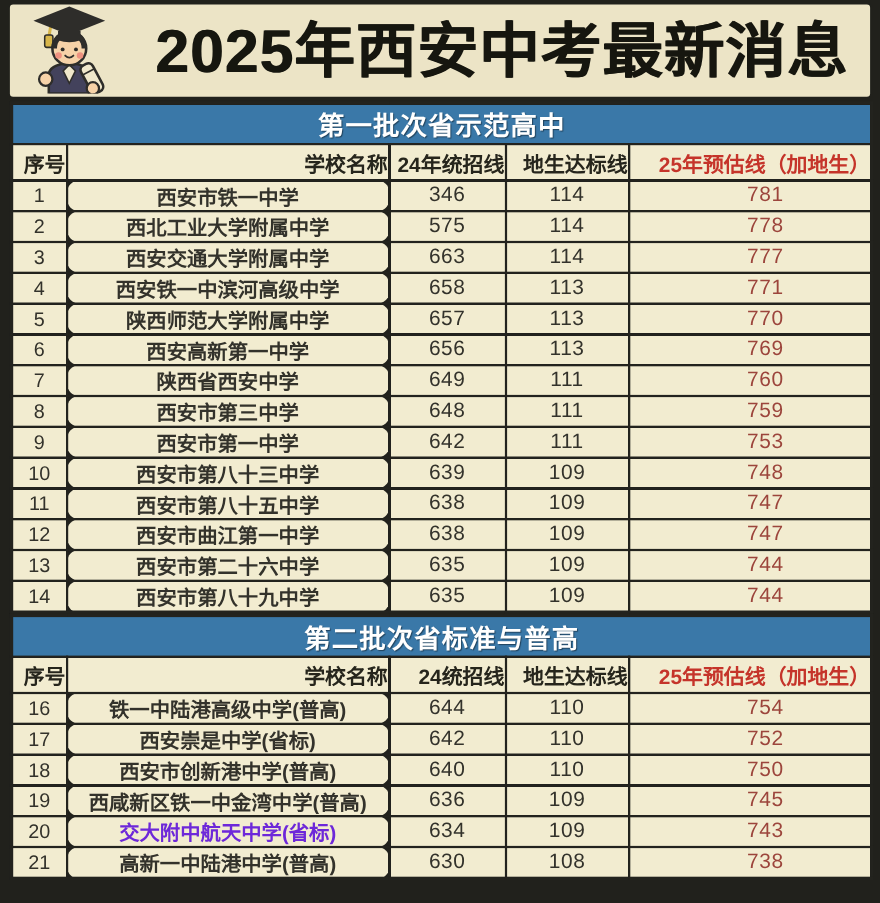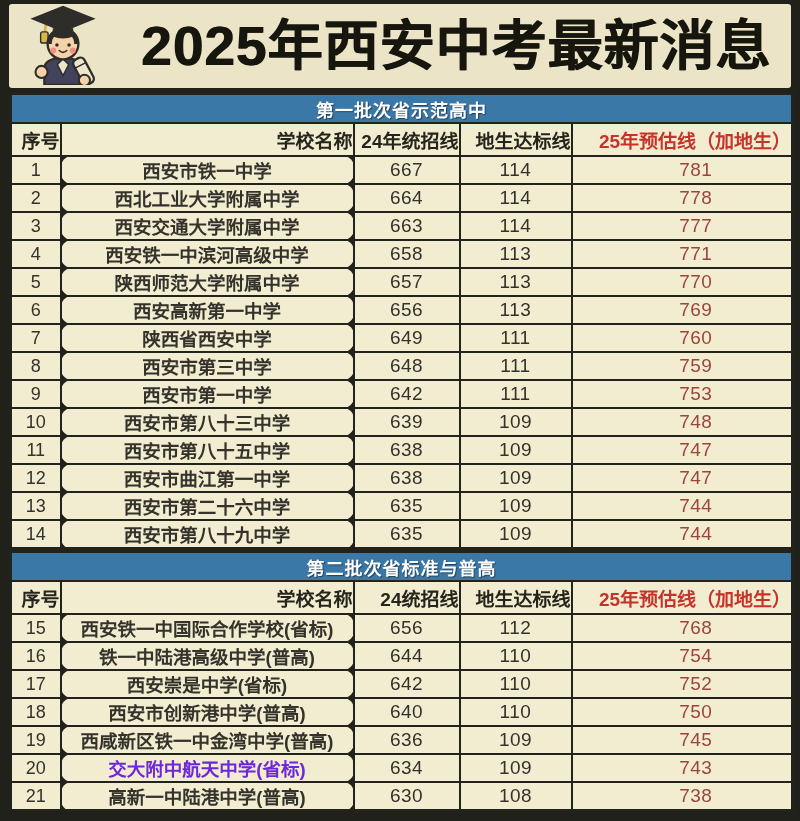--- a/index.html
+++ b/index.html
@@ -27,21 +27,21 @@
     width:100%;border-collapse:collapse;table-layout:fixed;
     border:3px solid #23231e;
   }
   th,td{
     border:2.5px solid #23231e;background:#f2ecd0;
     text-align:center;vertical-align:middle;padding:0;
     overflow:hidden;white-space:nowrap;
   }
   th.band{
     background:#3a78a8;color:#ffffff;
-    font-size:18px;font-weight:bold;height:27px;
+    font-size:24px;font-weight:bold;height:27px;
     text-shadow:1px 1px 1px rgba(0,0,0,.45);
     letter-spacing:1px;
   }
   thead th.col{
     font-size:19px;font-weight:bold;color:#26251c;height:31px;text-align:right;
   }
   thead th.col.red-h{color:#c5342a;}
   td{font-size:18px;font-weight:600;color:#33322b;}
   .sec1 td{height:26px;}
   .sec2 td{height:24px;}
@@ -107,28 +107,28 @@
         <th class="col">学校名称</th>
         <th class="col">24年统招线</th>
         <th class="col">地生达标线</th>
         <th class="col red-h">25年预估线（加地生）</th>
       </tr>
     </thead>
     <tbody>
         <tr>
           <td class="c-no">1</td>
           <td class="c-school">西安市铁一中学</td>
-          <td class="c-num">667</td>
+          <td class="c-num">346</td>
           <td class="c-num">114</td>
           <td class="c-red">781</td>
         </tr>
         <tr>
           <td class="c-no">2</td>
           <td class="c-school">西北工业大学附属中学</td>
-          <td class="c-num">664</td>
+          <td class="c-num">575</td>
           <td class="c-num">114</td>
           <td class="c-red">778</td>
         </tr>
         <tr>
           <td class="c-no">3</td>
           <td class="c-school">西安交通大学附属中学</td>
           <td class="c-num">663</td>
           <td class="c-num">114</td>
           <td class="c-red">777</td>
         </tr>
@@ -227,27 +227,20 @@
       <tr>
         <th class="col">序号</th>
         <th class="col">学校名称</th>
         <th class="col">24统招线</th>
         <th class="col">地生达标线</th>
         <th class="col red-h">25年预估线（加地生）</th>
       </tr>
     </thead>
     <tbody>
         <tr>
-          <td class="c-no">15</td>
-          <td class="c-school">西安铁一中国际合作学校(省标)</td>
-          <td class="c-num">656</td>
-          <td class="c-num">112</td>
-          <td class="c-red">768</td>
-        </tr>
-        <tr>
           <td class="c-no">16</td>
           <td class="c-school">铁一中陆港高级中学(普高)</td>
           <td class="c-num">644</td>
           <td class="c-num">110</td>
           <td class="c-red">754</td>
         </tr>
         <tr>
           <td class="c-no">17</td>
           <td class="c-school">西安崇是中学(省标)</td>
           <td class="c-num">642</td>

